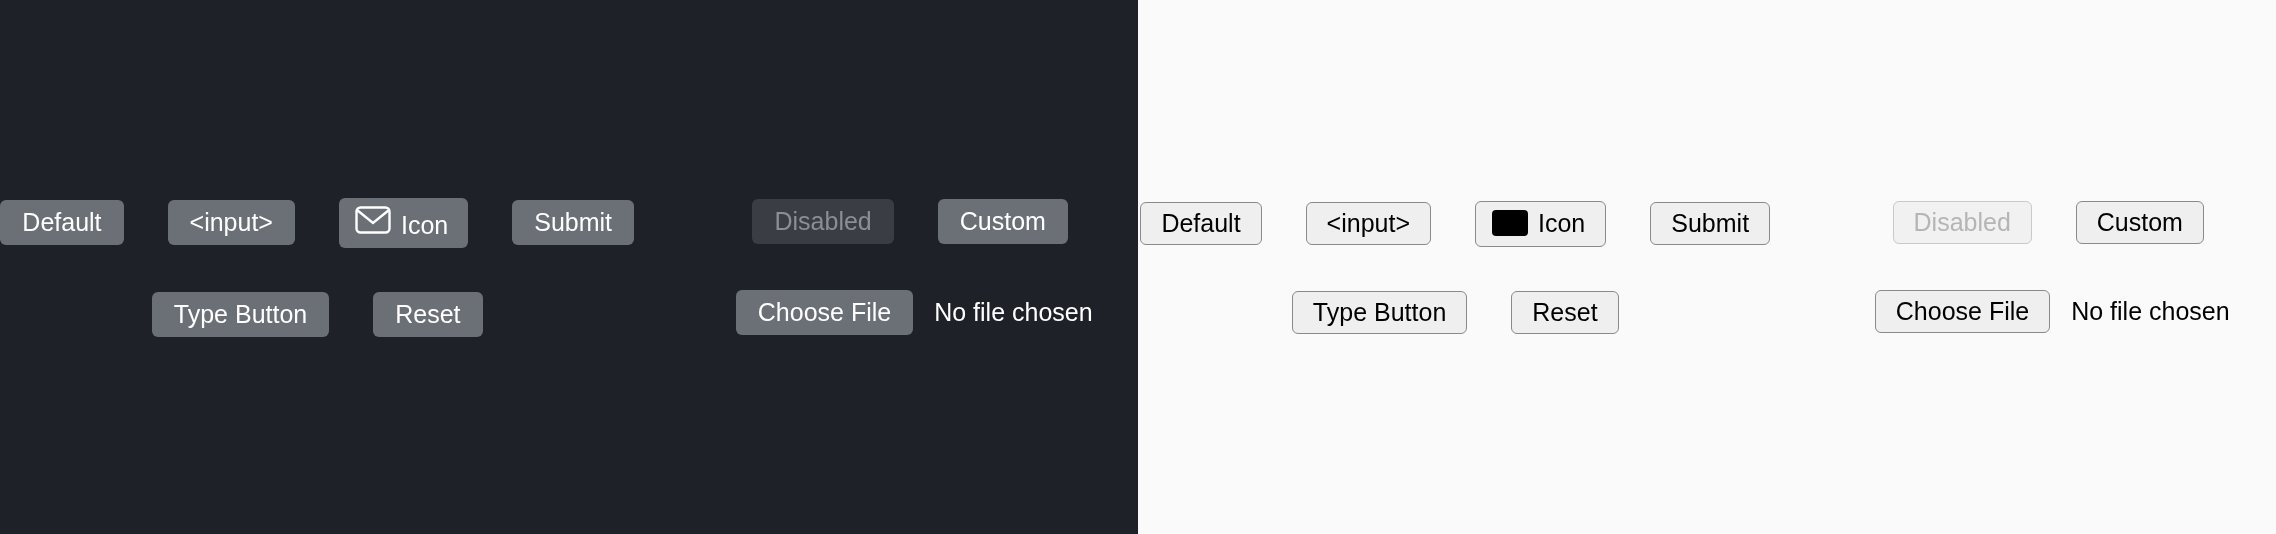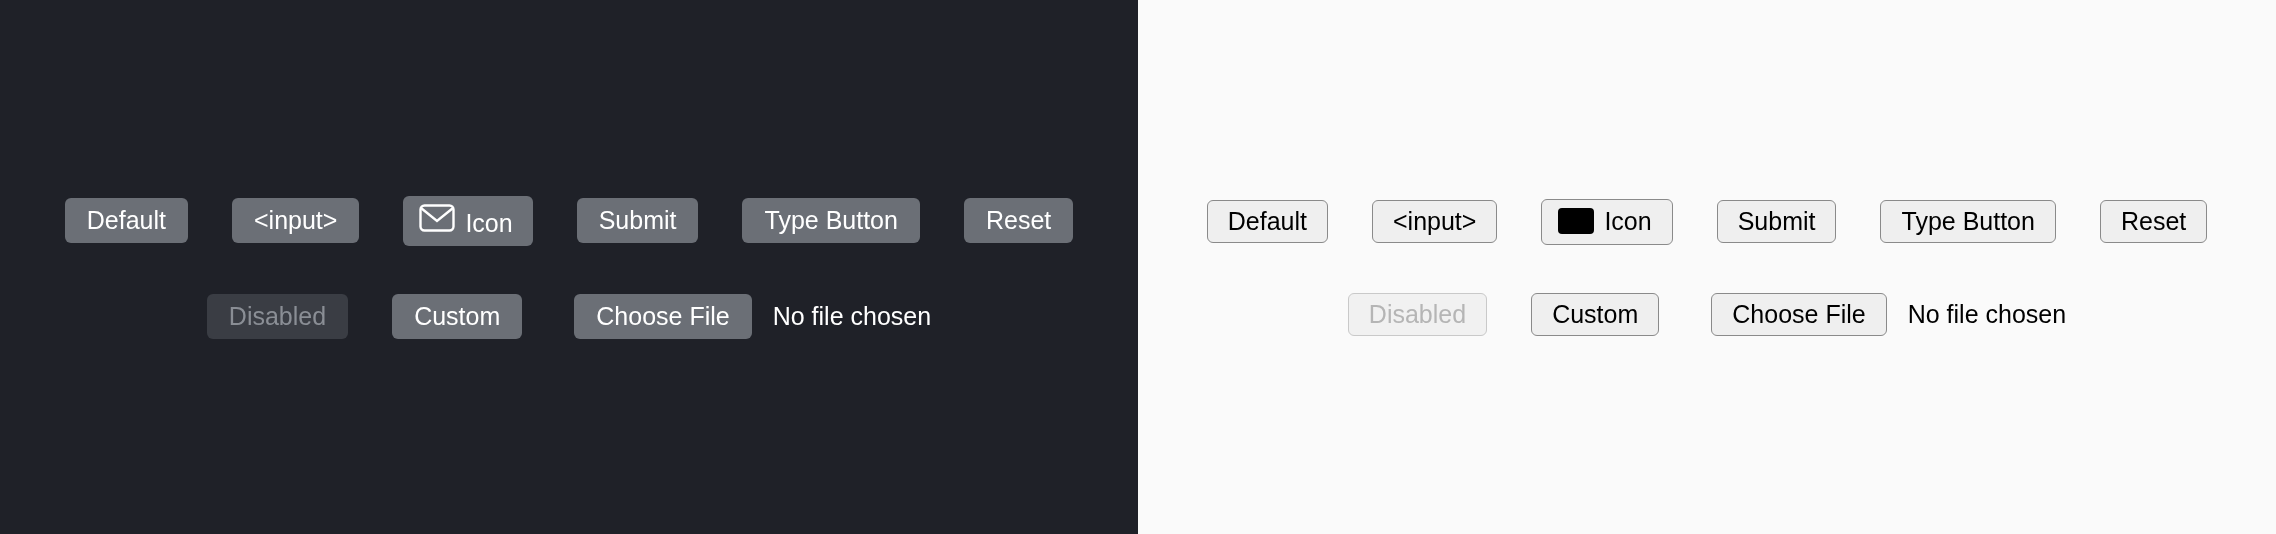--- a/index.html
+++ b/index.html
@@ -3,21 +3,21 @@
 <meta charset="utf-8">
 <style>
   * { box-sizing: border-box; margin: 0; padding: 0; }
   html, body { width: 2276px; height: 534px; font-family: Arial, Helvetica, sans-serif; }
   body { display: flex; }
 
   .panel { width: 50%; height: 100%; display: flex; align-items: center; justify-content: center; }
   .dark  { background: #1f2128; color: #ffffff; }
   .light { background: #fafafa; color: #000000; }
 
-  .groups { display: flex; flex-direction: column; gap: 48px; }
+  .groups { display: flex; flex-direction: row; gap: 48px; }
   .row { display: flex; align-items: center; gap: 44px; justify-content: center; flex-wrap: wrap; }
 
   
   .dark .btn {
     background: #6b6f76;
     color: #ffffff;
     border: none;
     border-radius: 6px;
     padding: 10px 22px;
     font-size: 25px;

